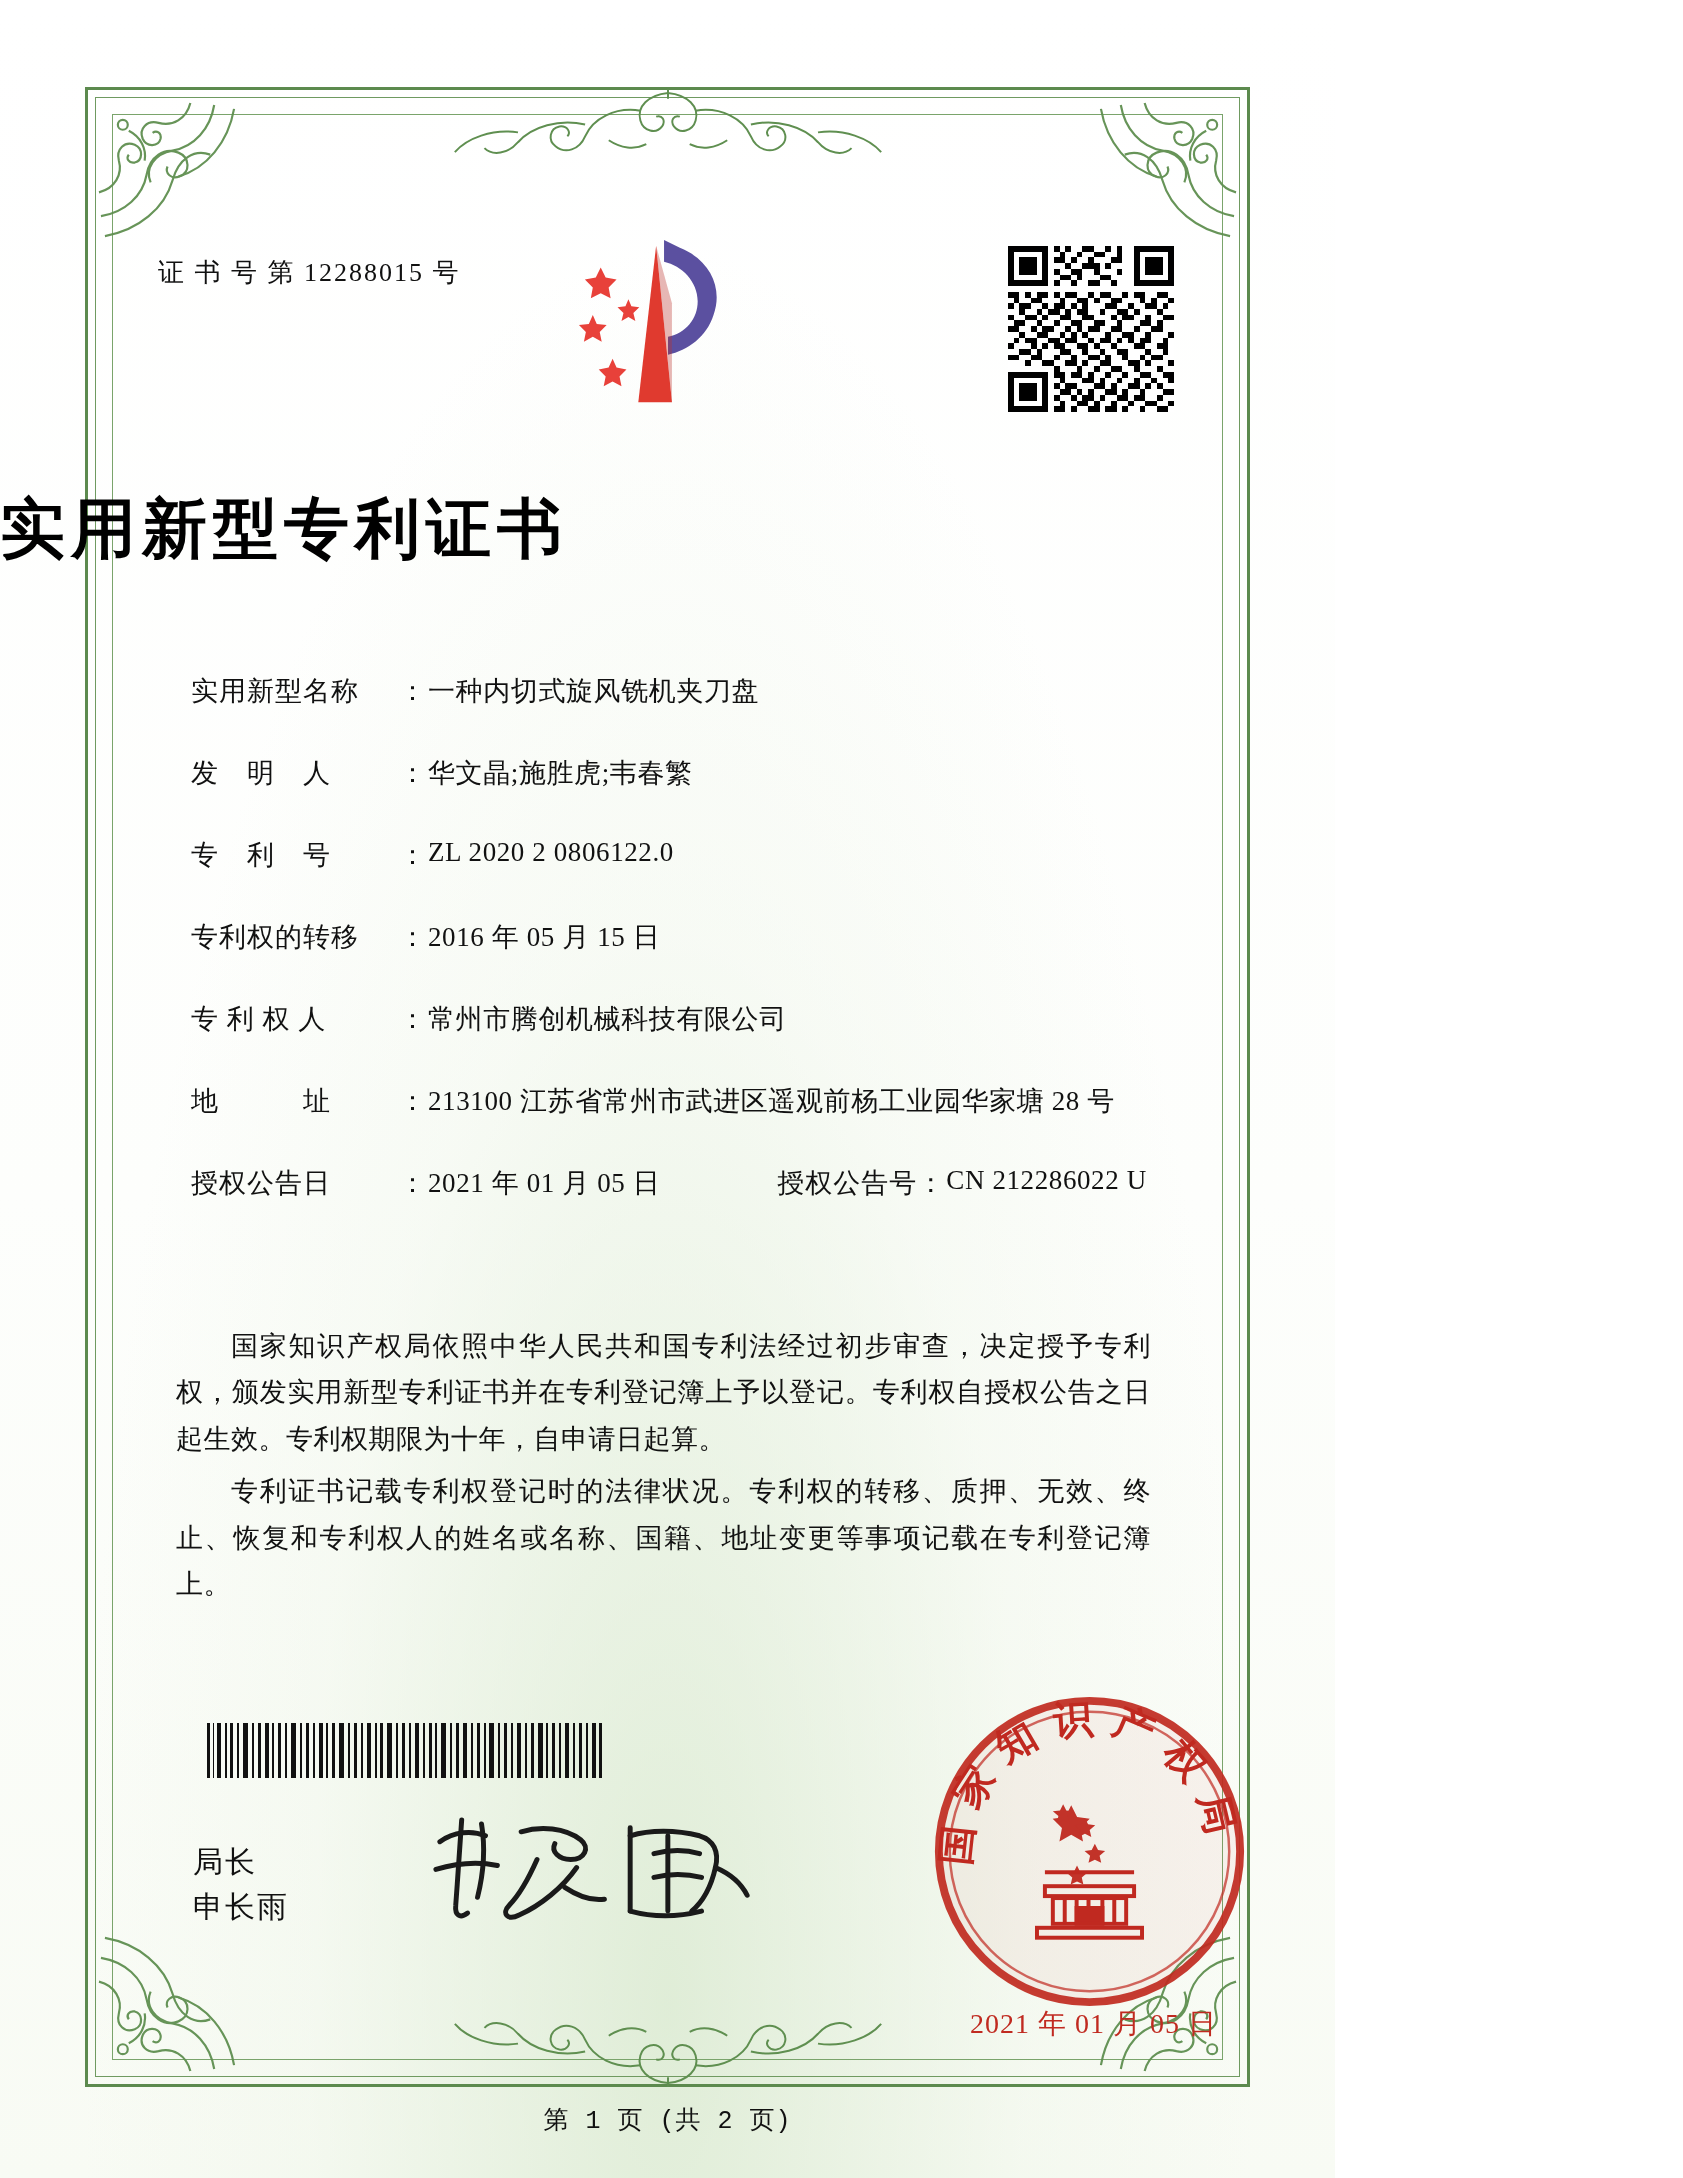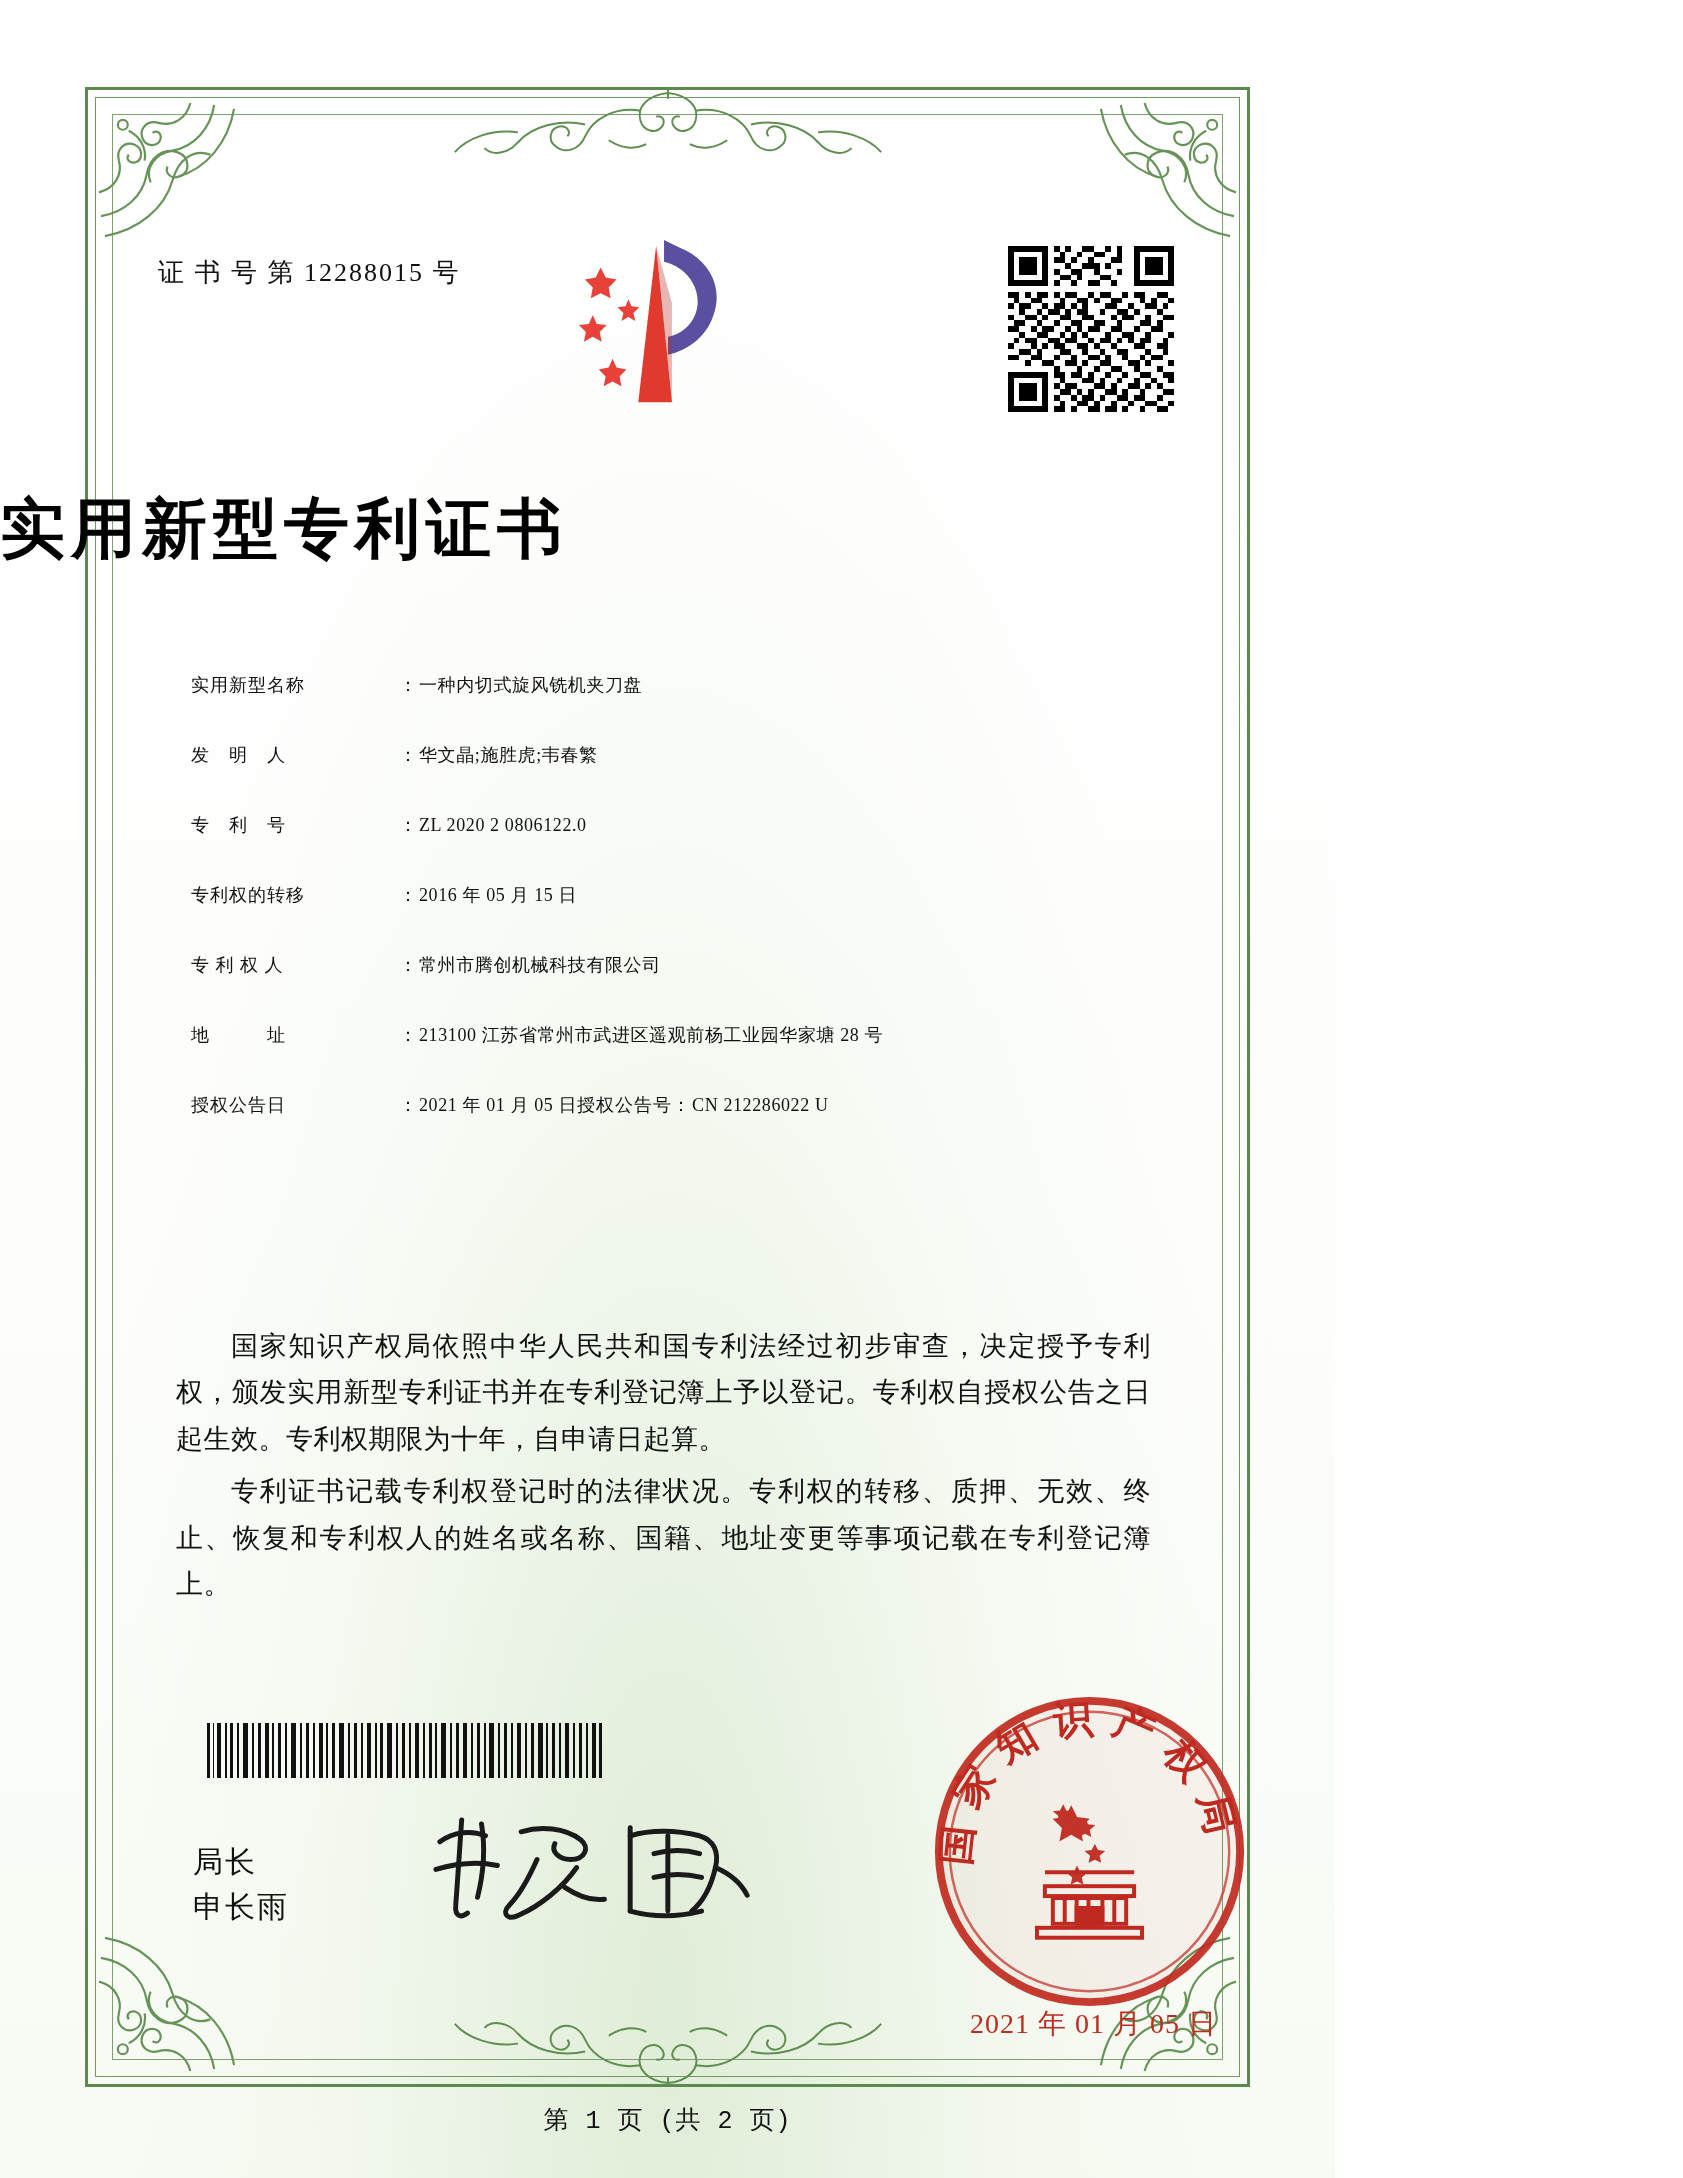--- a/index.html
+++ b/index.html
@@ -115,34 +115,35 @@
 
   
   .fields {
     position: absolute;
     left: 191px;
     right: 168px;
     top: 673px;
   }
   .field-row {
     display: flex;
-    align-items: center;
-    font-size: 18px;
+    align-items: flex-start;
+    font-size: 27px;
     margin-bottom: 46px;
     white-space: nowrap;
   }
   .field-label {
     display: inline-block;
     width: 208px;
     letter-spacing: 1px;
   }
   .field-colon { margin: 0 2px 0 0; }
   .field-value { letter-spacing: 0.6px; }
 
   .field-row.inline-two .second-label {
+    margin-left: 117px;
     letter-spacing: 1px;
     font-family: Liberation Mono, monospace;
   }
 
   
   .paragraphs {
     position: absolute;
     left: 176px;
     right: 184px;
     top: 1323px;

